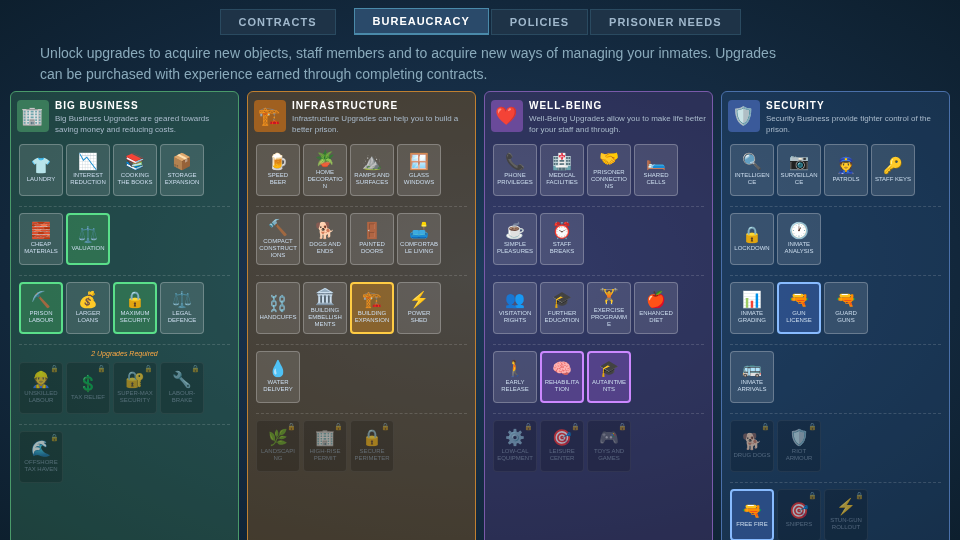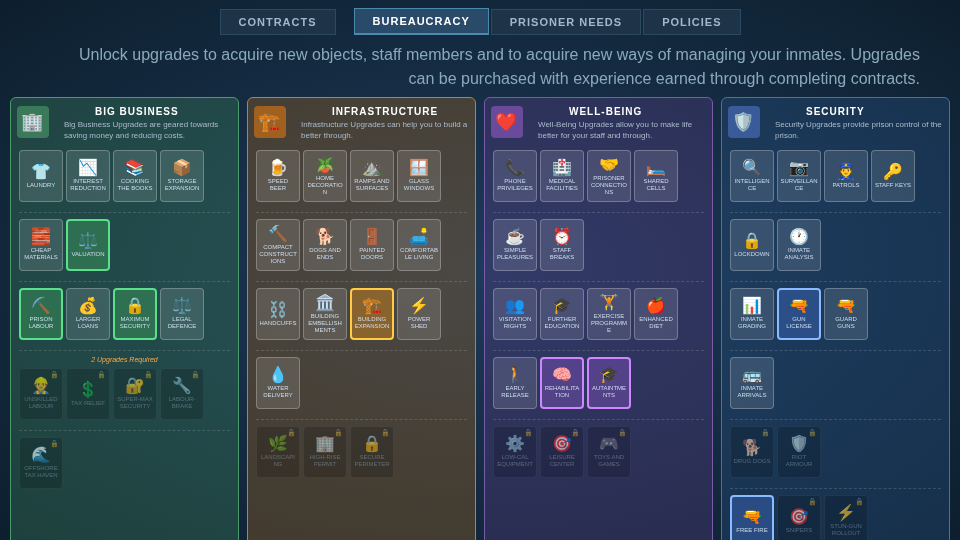--- a/index.html
+++ b/index.html
@@ -48,23 +48,23 @@
     }
     .nav-tab.active {
       background: #2a4a6a;
       color: #ffffff;
       border-color: #4a8aaa;
       border-bottom: 2px solid #4a8aaa;
       margin-left: 16px;
     }
     
     .subtitle {
-      text-align: right;
+      text-align: left;
       color: #8aaabb;
-      font-size: 16px;
+      font-size: 14px;
       padding: 8px 40px 6px;
       line-height: 1.5;
     }
     
     .columns {
       display: flex;
       gap: 8px;
       padding: 0 10px 6px;
       flex: 1;
     }
@@ -102,28 +102,26 @@
     .col-orange .col-icon-big { background: #a06020; }
     .col-purple .col-icon-big { background: #6a4a9a; }
     .col-blue .col-icon-big { background: #3a5a9a; }
 
     .col-title {
       font-size: 10px;
       font-weight: bold;
       color: #ffffff;
       text-transform: uppercase;
       letter-spacing: 1px;
-      margin-left: 40px;
     }
     .col-desc {
       font-size: 8px;
       color: #aabbcc;
       line-height: 1.4;
       margin-top: 2px;
-      margin-left: 9px;
     }
     
     .tier-section {
       margin-bottom: 4px;
       position: relative;
     }
     .items-grid {
       display: flex;
       flex-wrap: wrap;
       gap: 3px;
@@ -206,22 +204,22 @@
     }
   </style>
 </head>
 <body>
 
 <div class="main-wrapper">
 
   <div class="nav-tabs">
   <div class="nav-tab">CONTRACTS</div>
       <div class="nav-tab active">BUREAUCRACY</div>
+      <div class="nav-tab">POLICIES</div>
       <div class="nav-tab">PRISONER NEEDS</div>
-      <div class="nav-tab">POLICIES</div>
     </div>
 
   <div class="subtitle">Unlock upgrades to acquire new objects, staff members and to acquire new ways of managing your inmates. Upgrades<br>can be purchased with experience earned through completing contracts.</div>
 
   <div class="columns">
   <div class="upgrade-col col-green">
         <div class="col-header">
           <div class="col-icon-big">🏢</div>
           <div>
             <div class="col-title">BIG BUSINESS</div>
@@ -317,21 +315,21 @@
               <div class="lock-overlay">🔒</div>
             </div>
           </div>
         </div>
       </div>
       <div class="upgrade-col col-orange">
         <div class="col-header">
           <div class="col-icon-big">🏗️</div>
           <div>
             <div class="col-title">INFRASTRUCTURE</div>
-            <div class="col-desc">Infrastructure Upgrades can help you to build a better through.</div>
+            <div class="col-desc">Infrastructure Upgrades can help you to build a better prison.</div>
           </div>
         </div>
         <div class="tier-section">
           <div class="items-grid">
             <div class="upgrade-item unlocked">
               <div class="item-icon">🍺</div>
               <div class="item-label">SPEED BEER</div>
             </div>
             <div class="upgrade-item unlocked">
               <div class="item-icon">🪴</div>
@@ -517,21 +515,21 @@
               <div class="lock-overlay">🔒</div>
             </div>
           </div>
         </div>
       </div>
       <div class="upgrade-col col-blue">
         <div class="col-header">
           <div class="col-icon-big">🛡️</div>
           <div>
             <div class="col-title">SECURITY</div>
-            <div class="col-desc">Security Upgrades provide prison control of the prison.</div>
+            <div class="col-desc">Security Business provide tighter control of the prison.</div>
           </div>
         </div>
         <div class="tier-section">
           <div class="items-grid">
             <div class="upgrade-item unlocked">
               <div class="item-icon">🔍</div>
               <div class="item-label">INTELLIGENCE</div>
             </div>
             <div class="upgrade-item unlocked">
               <div class="item-icon">📷</div>

